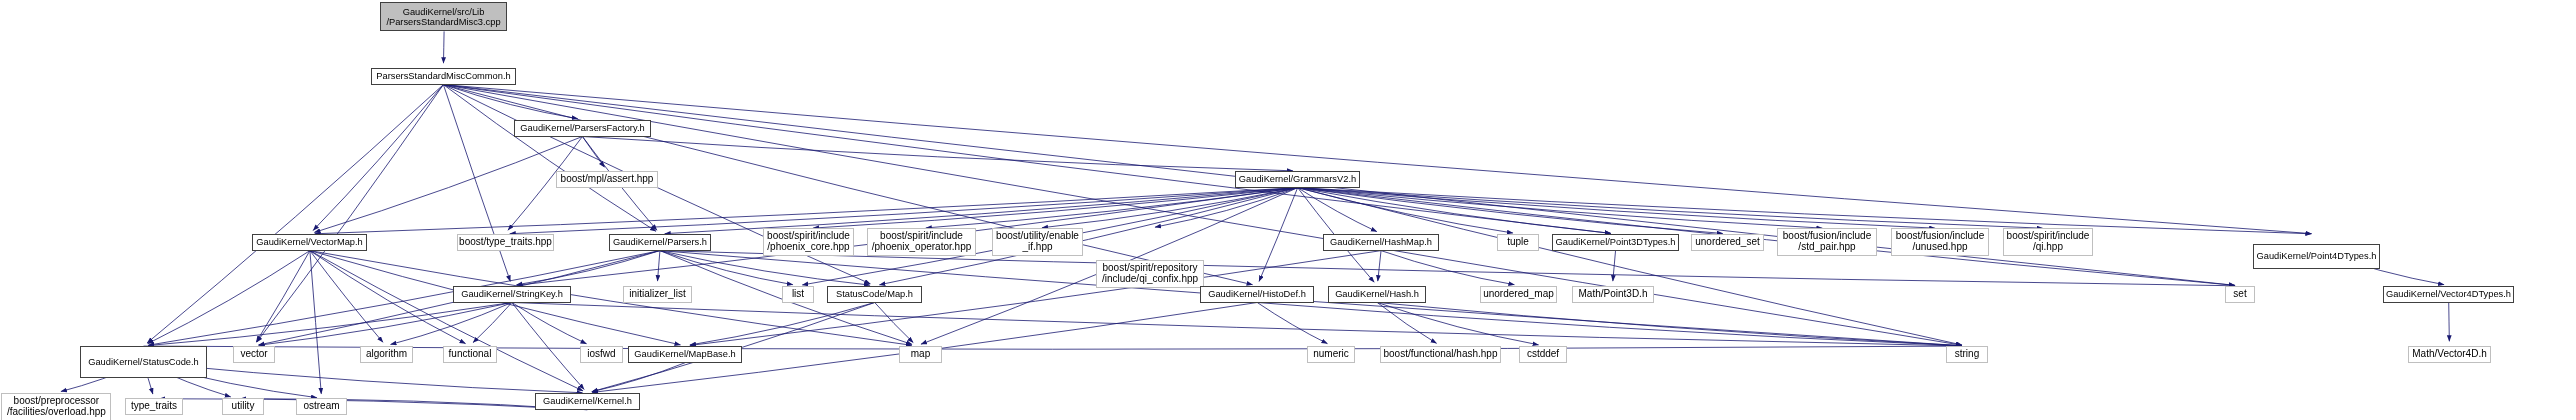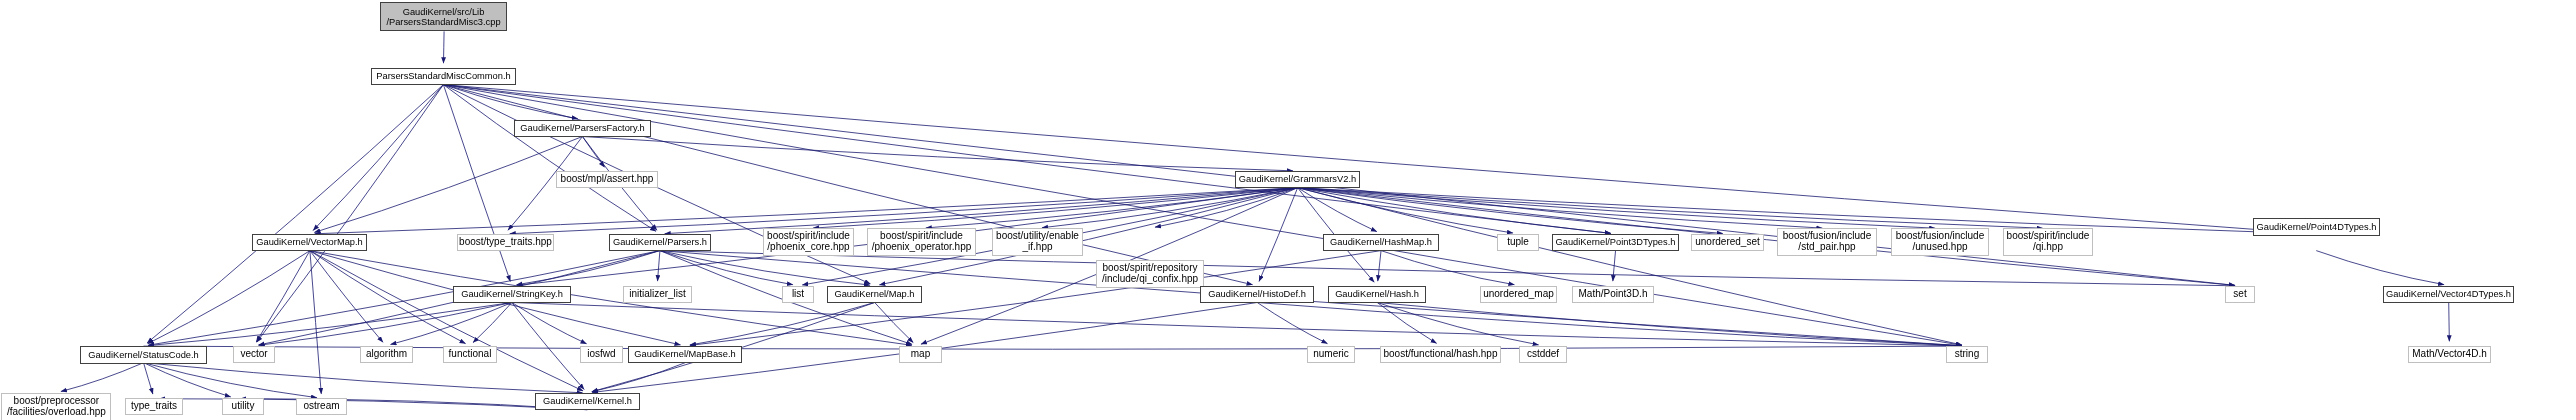--- a/index.html
+++ b/index.html
@@ -136,32 +136,32 @@
       <div class="node n-hdr" style="left: 1323px; top: 234px; width: 116px; height: 16.6px;">GaudiKernel/HashMap.h</div>
       <div class="node n-ext" style="left: 1497px; top: 234px; width: 42px; height: 16.6px;">tuple</div>
       <div class="node n-hdr" style="left: 1552px; top: 234px; width: 127px; height: 16.6px;">GaudiKernel/Point3DTypes.h</div>
       <div class="node n-ext" style="left: 1691px; top: 234px; width: 73px; height: 16.6px;">unordered_set</div>
       <div class="node n-ext" style="left: 1777px; top: 228px; width: 100px; height: 28px;">boost/fusion/include
 /std_pair.hpp</div>
       <div class="node n-ext" style="left: 1891px; top: 228px; width: 98px; height: 28px;">boost/fusion/include
 /unused.hpp</div>
       <div class="node n-ext" style="left: 2003px; top: 228px; width: 90px; height: 28px;">boost/spirit/include
 /qi.hpp</div>
-      <div class="node n-hdr" style="left: 2253px; top: 218px; width: 127px; height: 18px;">GaudiKernel/Point4DTypes.h</div>
+      <div class="node n-hdr" style="left: 2253px; top: 244px; width: 127px; height: 25px;">GaudiKernel/Point4DTypes.h</div>
       <div class="node n-hdr" style="left: 453px; top: 286px; width: 118px; height: 16.6px;">GaudiKernel/StringKey.h</div>
       <div class="node n-ext" style="left: 623px; top: 286px; width: 69px; height: 16.6px;">initializer_list</div>
       <div class="node n-ext" style="left: 782px; top: 286px; width: 32px; height: 16.6px;">list</div>
-      <div class="node n-hdr" style="left: 827px; top: 286px; width: 95px; height: 16.6px;">GaudiKernel/Map.h</div>
+      <div class="node n-hdr" style="left: 827px; top: 286px; width: 95px; height: 16.6px;">StatusCode/Map.h</div>
       <div class="node n-hdr" style="left: 1200px; top: 286px; width: 114px; height: 16.6px;">GaudiKernel/HistoDef.h</div>
       <div class="node n-hdr" style="left: 1328px; top: 286px; width: 98px; height: 16.6px;">GaudiKernel/Hash.h</div>
       <div class="node n-ext" style="left: 1480px; top: 286px; width: 77px; height: 16.6px;">unordered_map</div>
       <div class="node n-ext" style="left: 1572px; top: 286px; width: 82px; height: 16.6px;">Math/Point3D.h</div>
       <div class="node n-ext" style="left: 2225px; top: 286px; width: 30px; height: 16.6px;">set</div>
       <div class="node n-hdr" style="left: 2383px; top: 286px; width: 131px; height: 16.6px;">GaudiKernel/Vector4DTypes.h</div>
-      <div class="node n-hdr" style="left: 80px; top: 346px; width: 127px; height: 18px;">GaudiKernel/StatusCode.h</div>
+      <div class="node n-hdr" style="left: 80px; top: 346px; width: 127px; height: 32px;">GaudiKernel/StatusCode.h</div>
       <div class="node n-ext" style="left: 233px; top: 346px; width: 42px; height: 16.6px;">vector</div>
       <div class="node n-ext" style="left: 360px; top: 346px; width: 53px; height: 16.6px;">algorithm</div>
       <div class="node n-ext" style="left: 443px; top: 346px; width: 54px; height: 16.6px;">functional</div>
       <div class="node n-ext" style="left: 580px; top: 346px; width: 43px; height: 16.6px;">iosfwd</div>
       <div class="node n-hdr" style="left: 628px; top: 346px; width: 114px; height: 16.6px;">GaudiKernel/MapBase.h</div>
       <div class="node n-ext" style="left: 899px; top: 346px; width: 43px; height: 16.6px;">map</div>
       <div class="node n-ext" style="left: 1307px; top: 346px; width: 48px; height: 17px;">numeric</div>
       <div class="node n-ext" style="left: 1380px; top: 346px; width: 121px; height: 16.6px;">boost/functional/hash.hpp</div>
       <div class="node n-ext" style="left: 1519px; top: 346px; width: 48px; height: 16.6px;">cstddef</div>
       <div class="node n-ext" style="left: 1946px; top: 346px; width: 42px; height: 16.6px;">string</div>

